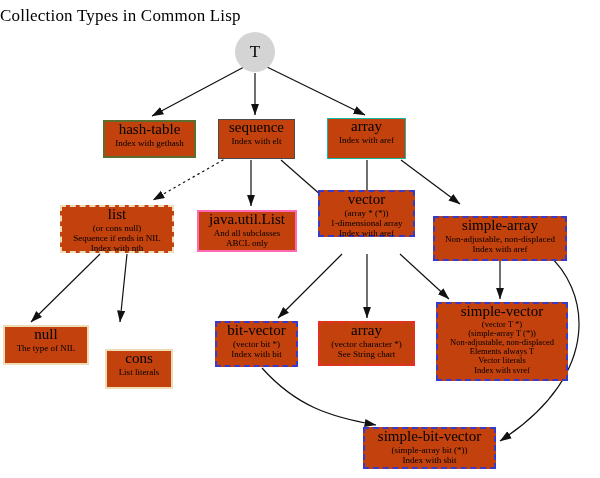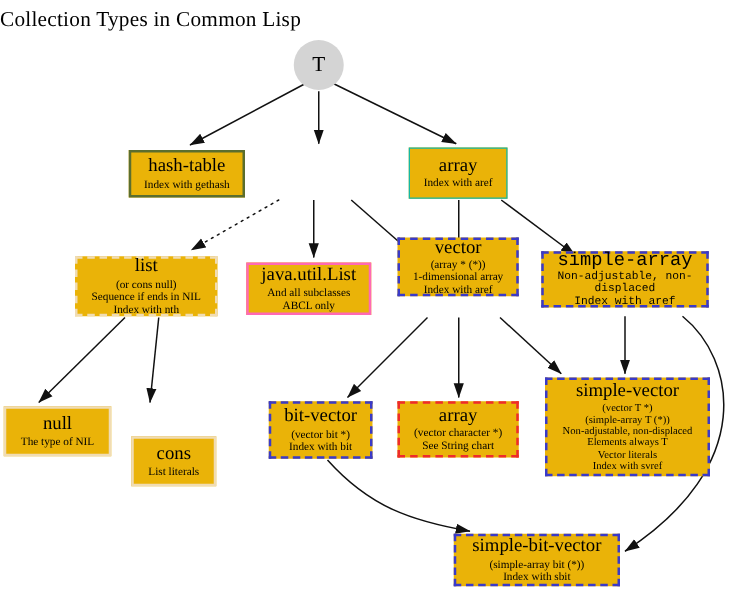--- a/index.html
+++ b/index.html
@@ -6,37 +6,37 @@
   #canvas{
     position:relative;width:600px;height:478px;background:#ffffff;overflow:hidden;
     font-family:"Liberation Serif","DejaVu Serif",serif;color:#000;
   }
   #title{
     position:absolute;top:6px;left:0;width:100%;
     font-size:17px;letter-spacing:0.2px;
   }
   #edges{position:absolute;left:0;top:0;width:600px;height:478px;}
   .node{
-    position:absolute;display:flex;flex-direction:column;align-items:center;justify-content:center;
-    text-align:center;background:#eab308;box-sizing:border-box;line-height:1;
+    position:absolute;display:flex;flex-direction:column;align-items:center;justify-content:flex-start;
+    text-align:center;background:#c2410c;box-sizing:border-box;line-height:1;
   }
   .node .t{font-size:15px;line-height:1.05;}
   .node .s{font-size:9px;line-height:1.12;}
   .node.small-lh .s{font-size:8.5px;line-height:1.08;}
   .circle{
     position:absolute;left:235px;top:32px;width:40px;height:40px;border-radius:50%;
     background:#d4d4d4;display:flex;align-items:center;justify-content:center;font-size:17px;
   }
   .n-hash  {left:103px;top:120px;width:93px;height:38px;border:2px solid #5b6e2e;}
   .n-seq   {left:218px;top:119px;width:77px;height:40px;border:1px solid #4a4a4a;}
   .n-array {left:327px;top:118px;width:79px;height:41px;border:1px solid #14b8a6;}
   .n-list  {left:60px; top:205px;width:114px;height:48px;border:2px dashed #f0dcb4;}
   .n-jul   {left:197px;top:210px;width:100px;height:42px;border:2px solid #ff69b4;}
   .n-vector{left:318px;top:190px;width:97px;height:47px;border:2px dashed #3a3ac8;}
-  .n-sarray{left:433px;top:201px;width:134px;height:45px;border:2px dashed #3a3ac8;font-family:Liberation Mono, monospace;}
+  .n-sarray{left:433px;top:216px;width:134px;height:45px;border:2px dashed #3a3ac8;}
   .n-null  {left:3px;  top:325px;width:86px;height:40px;border:2px solid #f0dcb4;}
   .n-cons  {left:105px;top:325px;width:68px;height:40px;border:2px solid #f0dcb4;margin-top:24px;}
   .n-bitv  {left:215px;top:321px;width:83px;height:46px;border:2px dashed #3a3ac8;}
   .n-string{left:318px;top:321px;width:97px;height:45px;border:2px dashed #ee2b2b;}
   .n-svec  {left:436px;top:302px;width:132px;height:79px;border:2px dashed #3a3ac8;}
   .n-sbitv {left:363px;top:427px;width:133px;height:42px;border:2px dashed #3a3ac8;}
   .edge{stroke:#111;stroke-width:1.2;fill:none;}
   .edge.dotted{stroke-dasharray:1.5 4;stroke-linecap:round;}
 </style>
 </head>
@@ -72,20 +72,24 @@
 
   <div class="circle">
     <span>T</span>
   </div>
 
   <div class="node n-hash">
     <span class="t">hash-table</span>
     <span class="s">Index with gethash</span>
   </div>
 
+  <div class="node n-seq">
+    <span class="t">sequence</span>
+    <span class="s">Index with elt</span>
+  </div>
 
   <div class="node n-array">
     <span class="t">array</span>
     <span class="s">Index with aref</span>
   </div>
 
   <div class="node n-list">
     <span class="t">list</span>
     <span class="s">(or cons null)</span>
     <span class="s">Sequence if ends in NIL</span>

